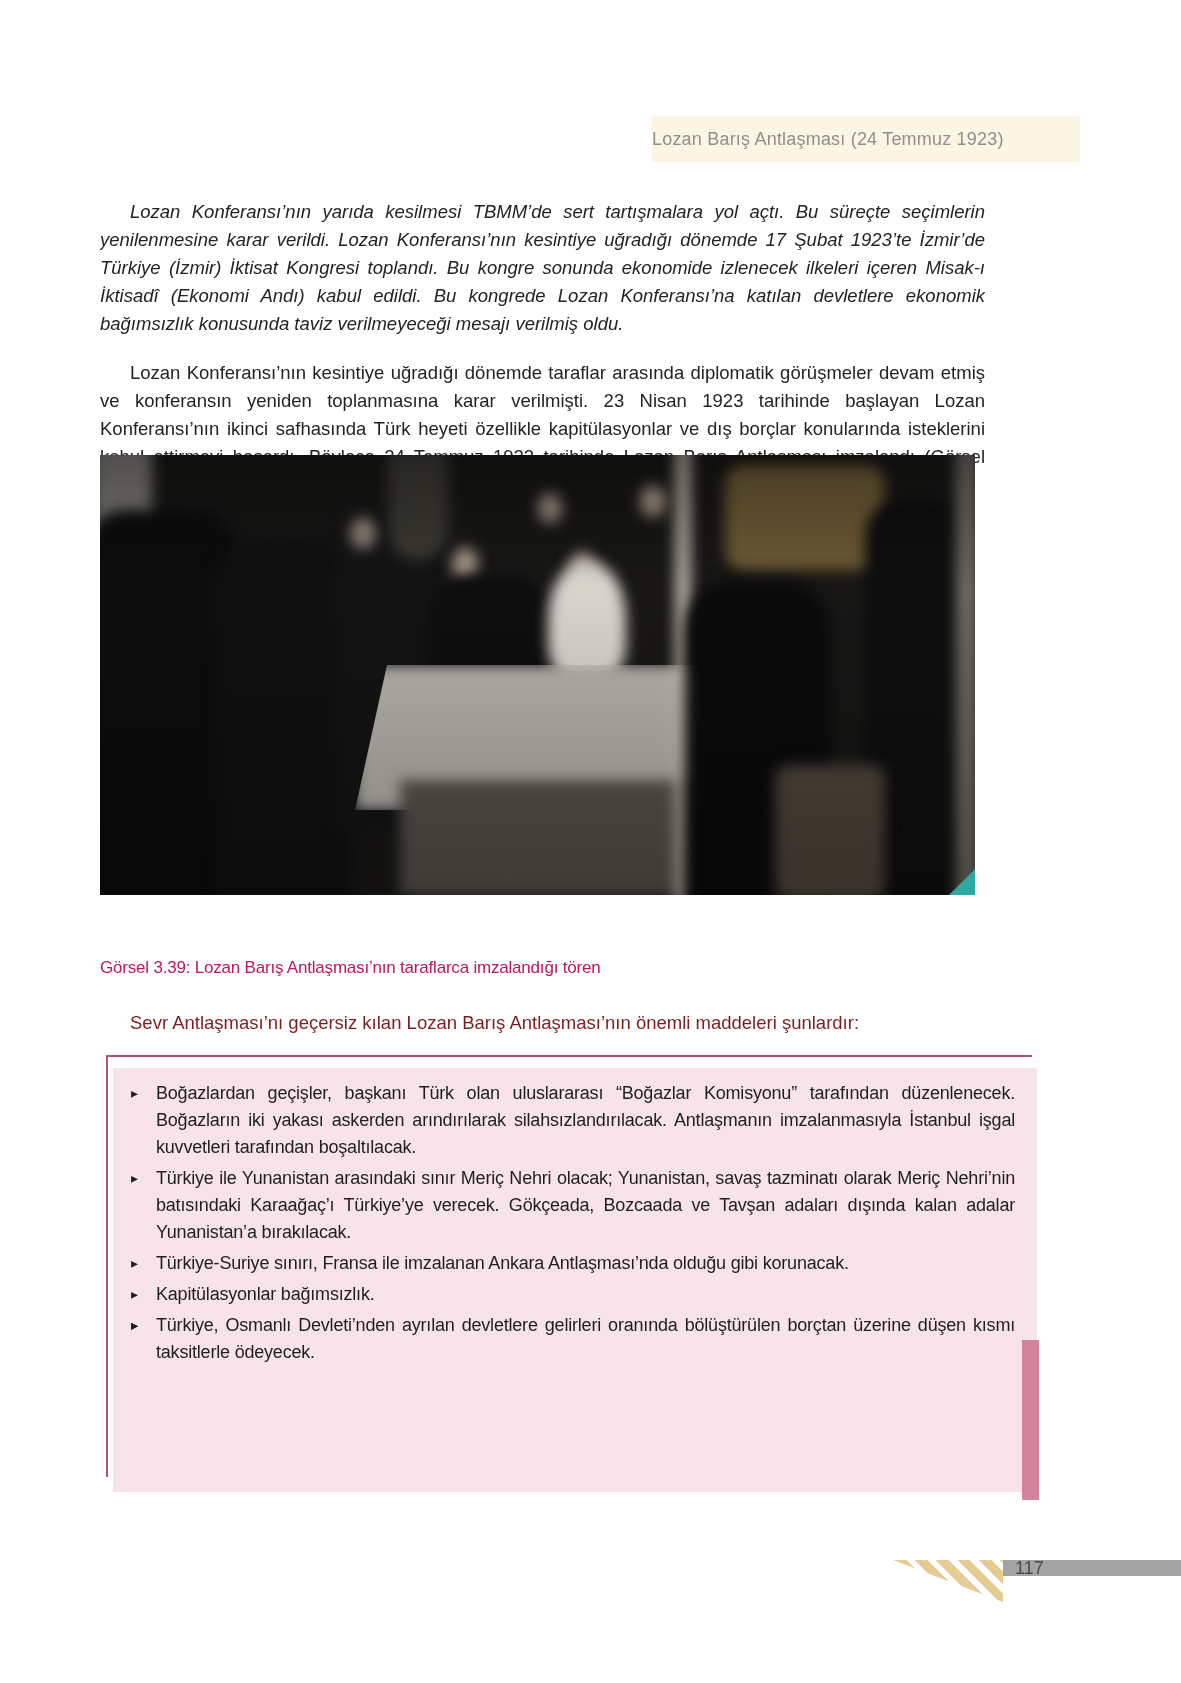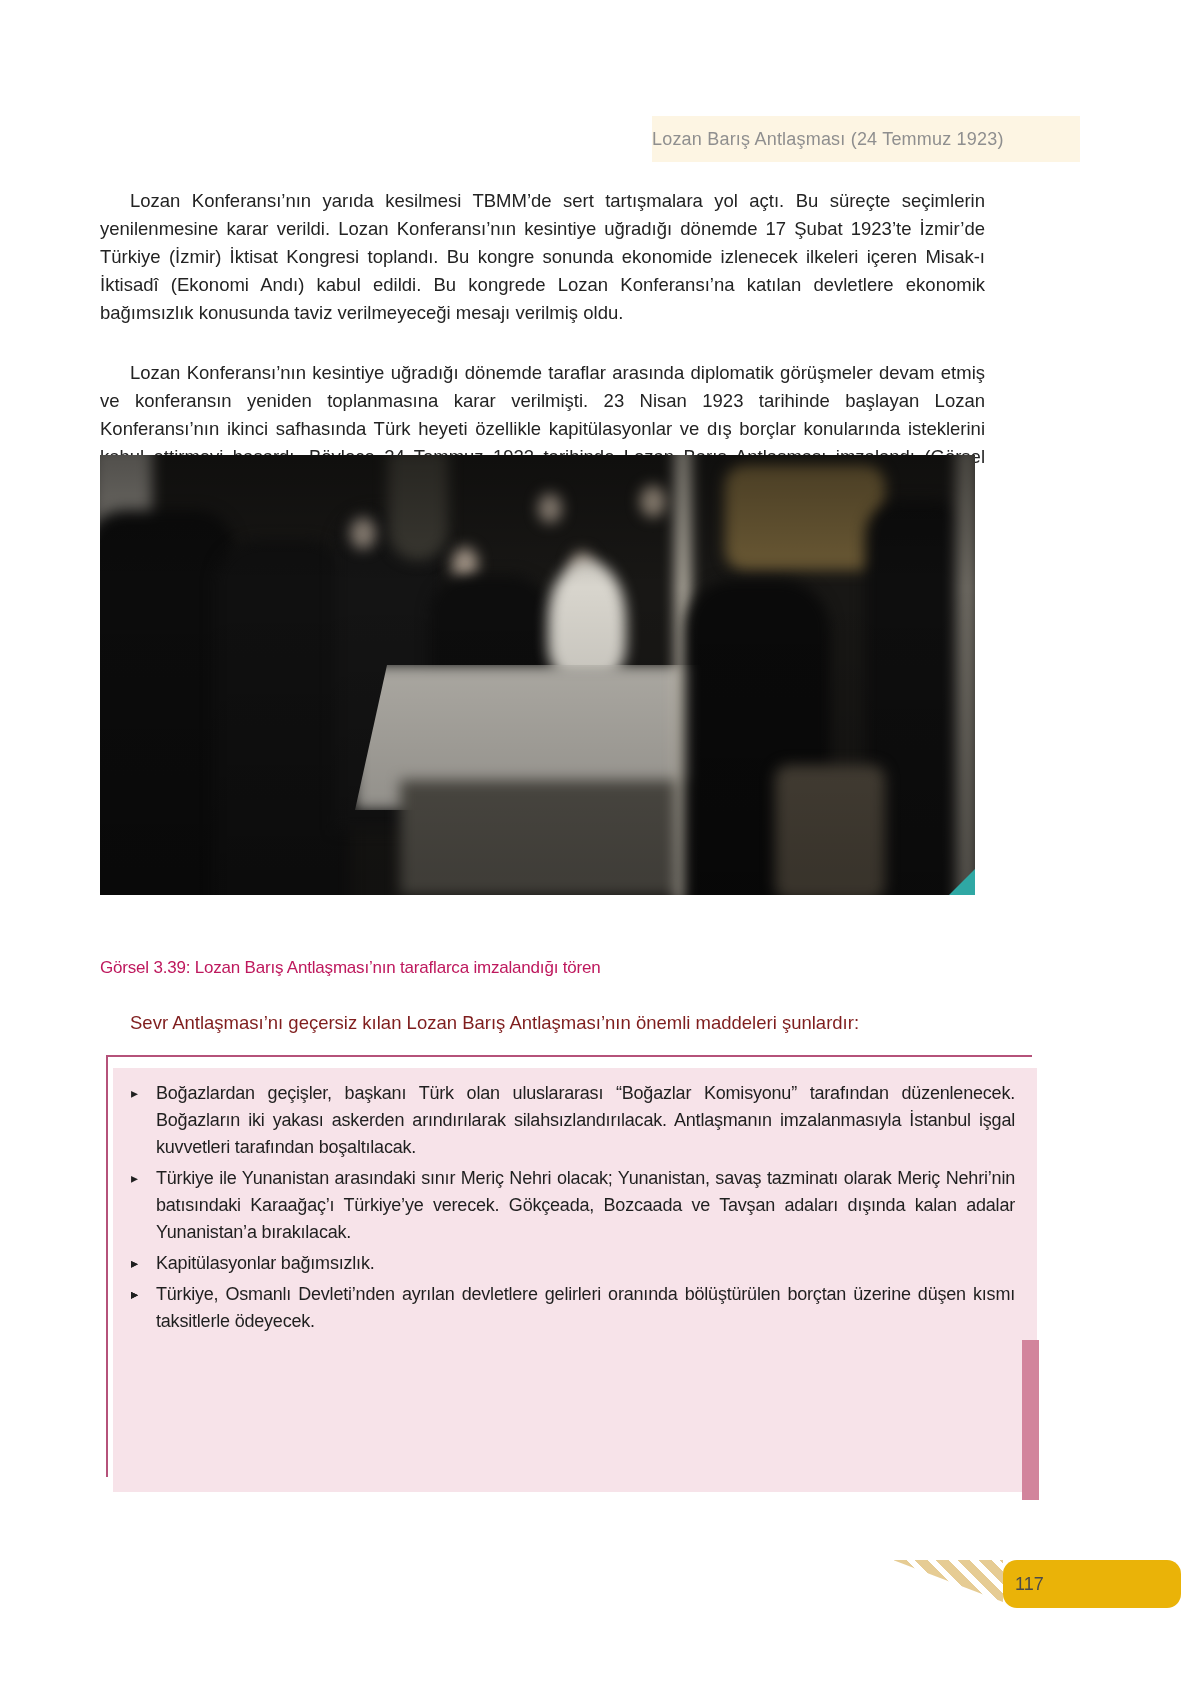--- a/index.html
+++ b/index.html
@@ -12,21 +12,21 @@
     position:absolute;left:652px;top:110px;width:428px;height:46px;
     background:#fdf5e3;display:flex;align-items:center;justify-content:flex-start;margin-top:6px;
   }
   .header-bar span{font-size:18px;color:#8f8f8f;letter-spacing:.2px;white-space:nowrap;}
   
   .para{
     position:absolute;left:100px;width:885px;
     font-size:18.5px;line-height:28px;text-align:justify;color:#232323;
     text-indent:30px;overflow:hidden;
   }
-  #para1{top:168px;height:146px;}
+  #para1{top:179px;height:146px;font-style:italic;}
   #para2{top:340px;height:116px;}
   
   .photo{
     position:absolute;left:100px;top:455px;width:875px;height:440px;
     background:#181715;overflow:hidden;
   }
   .photo .ly{position:absolute;filter:blur(7px);}
   .photo::after{ 
     content:"";position:absolute;right:0;bottom:0;width:0;height:0;
     border-bottom:26px solid #2fa8a4;border-left:26px solid transparent;z-index:9;filter:none;
@@ -66,22 +66,22 @@
   .articles-box li .marker{
     position:absolute;left:2px;top:0;font-size:14px;color:#1f1f1f;
   }
   
   .footer-stripes{
     position:absolute;left:893px;top:1560px;width:110px;height:42px;
     background:repeating-linear-gradient(45deg,#e6cc94 0 9px,#ffffff 9px 15px);
     clip-path:polygon(0 0,100% 0,100% 100%);
   }
   .footer-bar{
-    position:absolute;left:1003px;top:1560px;width:178px;height:48px;
-    background:#eab308;display:flex;align-items:center;border-radius:14px;
+    position:absolute;left:1003px;top:1560px;width:178px;height:16px;
+    background:#a3a3a3;display:flex;align-items:center;
   }
   .footer-bar span{font-size:18px;color:#4a4a4a;margin-left:12px;}
 </style>
 </head>
 <body>
 
 <div class="page">
 
   <div class="header-bar">
     <span>Lozan Barış Antlaşması (24 Temmuz 1923)</span>
@@ -139,20 +139,21 @@
       <li>
         <span class="marker">▸</span>
         <span>Boğazlardan geçişler, başkanı Türk olan uluslararası “Boğazlar Komisyonu” tarafından düzenlenecek. Boğazların iki yakası askerden arındırılarak silahsızlandırılacak. Antlaşmanın imzalanmasıyla İstanbul işgal kuvvetleri tarafından boşaltılacak.</span>
       </li>
       <li>
         <span class="marker">▸</span>
         <span>Türkiye ile Yunanistan arasındaki sınır Meriç Nehri olacak; Yunanistan, savaş tazminatı olarak Meriç Nehri’nin batısındaki Karaağaç’ı Türkiye’ye verecek. Gökçeada, Bozcaada ve Tavşan adaları dışında kalan adalar Yunanistan’a bırakılacak.</span>
       </li>
       <li>
         <span class="marker">▸</span>
+        <span>Türkiye-Suriye sınırı, Fransa ile imzalanan Ankara Antlaşması’nda olduğu gibi korunacak.</span>
       </li>
       <li>
         <span class="marker">▸</span>
         <span>Kapitülasyonlar bağımsızlık.</span>
       </li>
       <li>
         <span class="marker">▸</span>
       </li>
       <li>
         <span class="marker">▸</span>

